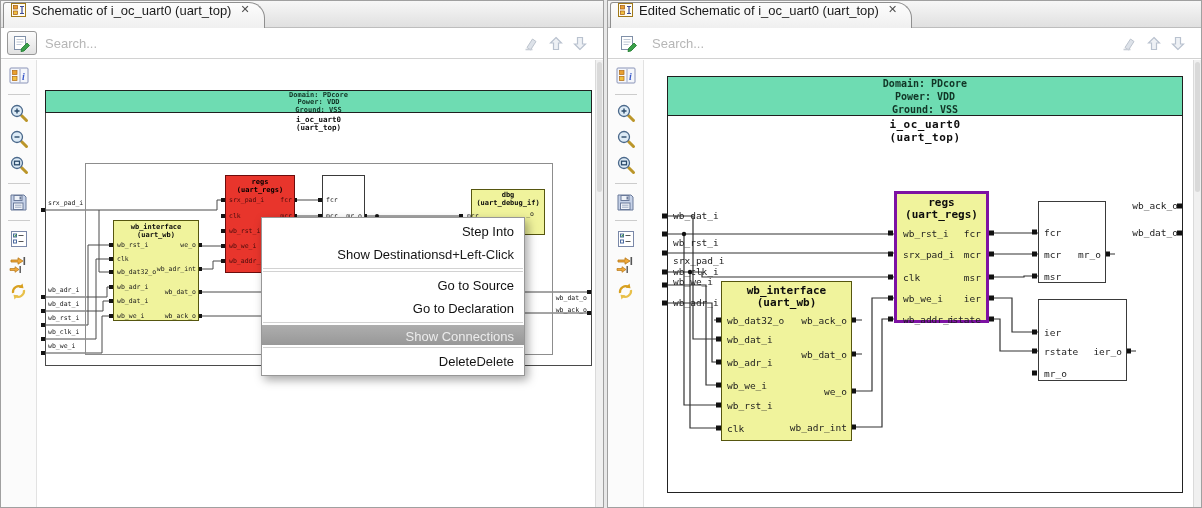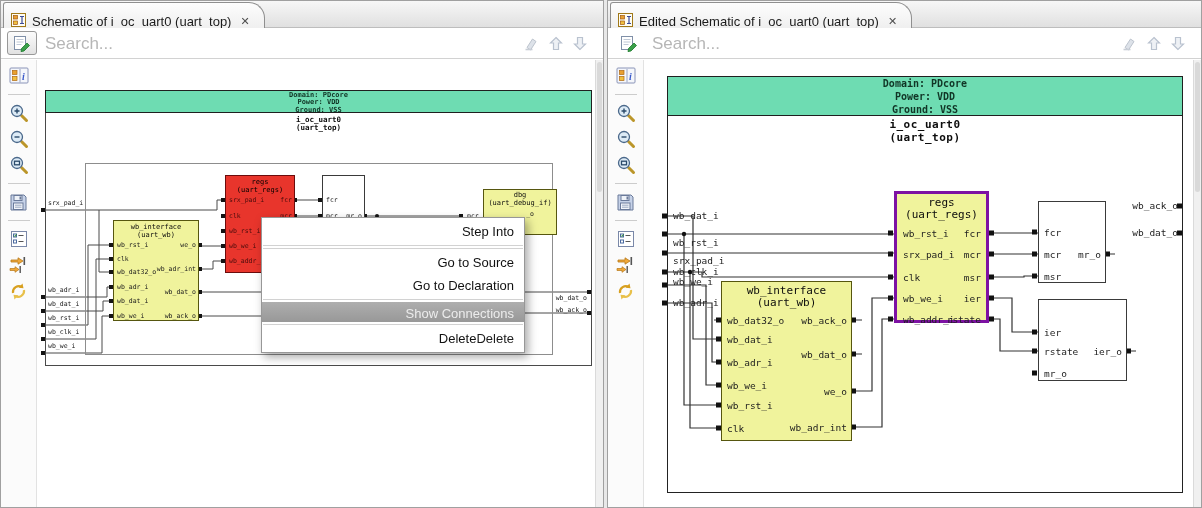--- a/index.html
+++ b/index.html
@@ -2,47 +2,47 @@
 <html><head>
 <meta charset="utf-8">
 <style>
 *{margin:0;padding:0;box-sizing:border-box}
 html,body{width:1202px;height:508px}
 body{position:relative;font-family:"Liberation Sans",sans-serif;background:#e8e8e8;overflow:hidden}
 .panel{position:absolute;top:0;height:508px;background:#fff;border:1px solid #a0a0a0}
 #pL{left:0;width:604px}
 #pR{left:607px;width:595px}
 .tabbar{position:relative;height:27px;background:linear-gradient(#f7f7f7,#e0e0e0);border-bottom:1px solid #bdbdbd}
-.tab{position:absolute;left:2px;top:1px;height:38px;display:flex;align-items:center;gap:6px;padding:0 14px 0 7px;background:linear-gradient(#fdfdfd,#e9e9e9);border:1px solid #8f8f8f;border-bottom:none;border-radius:3px 16px 0 0}
+.tab{position:absolute;left:2px;top:1px;height:38px;display:flex;align-items:flex-start;gap:6px;padding:0 14px 0 7px;background:linear-gradient(#fdfdfd,#e9e9e9);border:1px solid #8f8f8f;border-bottom:none;border-radius:3px 16px 0 0}
 .tab-title{font-size:13px;color:#1b1b1b;white-space:nowrap}
 .tab-close{font-size:11px;color:#4e4e4e;margin-left:3px;cursor:default}
 .searchrow{position:relative;height:31px;border-bottom:1px solid #d2d2d2;background:#fff}
 .editbtn{position:absolute;left:6px;top:3px;width:30px;height:24px;background:linear-gradient(#fcfcfc,#e2e2e2);border:1px solid #989898;border-radius:3px;display:flex;align-items:center;justify-content:center}
 .editbtn.flat{border:none;background:transparent}
-.searchinput{position:absolute;left:44px;top:3px;width:330px;height:25px;border:none;outline:none;font-size:17px;color:#333;background:#fff}
+.searchinput{position:absolute;left:44px;top:3px;width:330px;height:25px;border:none;outline:none;font-size:13px;color:#333;background:#fff}
 .searchinput::placeholder{color:#b6b6b6}
 .sicons{position:absolute;right:16px;top:7px;display:flex;gap:10px;align-items:center}
 .body{position:absolute;left:0;top:59px;bottom:0;right:0;display:flex}
 .vtb{width:36px;border-right:1px solid #e2e2e2;display:flex;flex-direction:column;align-items:center;padding-top:4px;gap:2px;background:#fbfbfb}
 .tbtn{width:27px;height:24px;display:flex;align-items:center;justify-content:center;border-radius:3px}
 .vtb .sep{width:22px;height:1px;background:#cccccc;margin:4px 0}
 .canvas{position:relative;flex:1;background:#fff;overflow:hidden}
 .vscroll{position:absolute;right:0;top:0;bottom:0;width:8px;background:#f0f0f0;border-left:1px solid #dadada}
 .vscroll .thumb{position:absolute;top:2px;left:1px;right:1px;height:130px;background:#d9d9d9;border-radius:3px}
 .wires{position:absolute;left:0;top:0;pointer-events:none}
 .frame{position:absolute;border:1px solid #4a4a4a}
 .inner{position:absolute;border:1px solid #8d8d8d}
 .green{position:absolute;background:#6edcb2;border:1px solid #1f1f1f;text-align:center;font-family:"DejaVu Sans Mono",monospace;font-weight:bold;color:#113526}
 .inst{position:absolute;text-align:center;font-family:"DejaVu Sans Mono",monospace;font-weight:bold;color:#0d0d0d}
 .blk{position:absolute;font-family:"DejaVu Sans Mono",monospace}
 .yellow{background:#f0f39c;border:1px solid #56560f}
 .red{background:#e8352c;border:1.5px solid #6b0c0c}
 .whiteblk{background:#fff;border:1px solid #3a3a3a}
 .purple{background:#f0f39c;border:3px solid #7d12a3}
-.bt{text-align:center;font-weight:normal;color:#0c0c0c;white-space:nowrap}
+.bt{text-align:center;font-weight:bold;color:#0c0c0c;white-space:nowrap}
 .pl,.pr,.exl,.outl{position:absolute;font-family:"DejaVu Sans Mono",monospace;color:#1d1d1d;white-space:nowrap}
 .red .bt{color:#000}
 .redp{color:#4a0d0d !important}
 .cL .pl,.cL .pr,.cL .exl,.cL .outl{font-size:6.5px;line-height:8px}
 .cL .bt{font-size:7px;line-height:8px}
 .cL .green{font-size:7px;line-height:7.4px;padding-top:1px}
 .cL .inst{font-size:7.5px;line-height:8px}
 .cR .pl,.cR .pr,.cR .exl,.cR .outl{font-size:9.5px;line-height:11px}
 .cR .bt{font-size:11px;line-height:12px}
 .cR .green{font-size:10px;line-height:13px}
@@ -207,21 +207,21 @@
       <span class="pl redp" style="left:192px;top:182px">wb_we_i</span>
       <span class="pl redp" style="left:192px;top:197px">wb_addr_i</span>
       <span class="pr redp" style="right:311px;top:136px">fcr</span>
       <span class="pr redp" style="right:311px;top:152px">mcr</span>
 
       <div class="blk whiteblk" style="left:285px;top:115px;width:43px;height:55px"></div>
       <span class="pl" style="left:289px;top:136px">fcr</span>
       <span class="pl" style="left:289px;top:152px">mcr</span>
       <span class="pr" style="right:241px;top:152px">mr_o</span>
 
-      <div class="blk yellow" style="left:446px;top:129px;width:74px;height:46px">
+      <div class="blk yellow" style="left:434px;top:129px;width:74px;height:46px">
         <div class="bt" style="padding-top:1px">dbg</div>
         <div class="bt">(uart_debug_if)</div>
       </div>
       <span class="pl" style="left:430px;top:152px">mcr</span>
       <span class="pr" style="right:69px;top:150px">_o</span>
 
       <span class="exl" style="left:11px;top:139px">srx_pad_i</span>
       <span class="exl" style="left:11px;top:226px">wb_adr_i</span>
       <span class="exl" style="left:11px;top:240px">wb_dat_i</span>
       <span class="exl" style="left:11px;top:254px">wb_rst_i</span>
@@ -420,20 +420,24 @@
         </div>
     </div>
   </div>
 </div>
 
 <div class="menu">
   <div class="mi">
       <span>Step Into</span>
       <span class="sc"></span>
     </div>
+  <div class="mi">
+      <span>Show Destinations</span>
+      <span class="sc">d+Left-Click</span>
+    </div>
   <div class="msep"></div>
   <div class="msep"></div>
   <div class="mi">
       <span>Go to Source</span>
       <span class="sc"></span>
     </div>
   <div class="mi">
       <span>Go to Declaration</span>
       <span class="sc"></span>
     </div>

